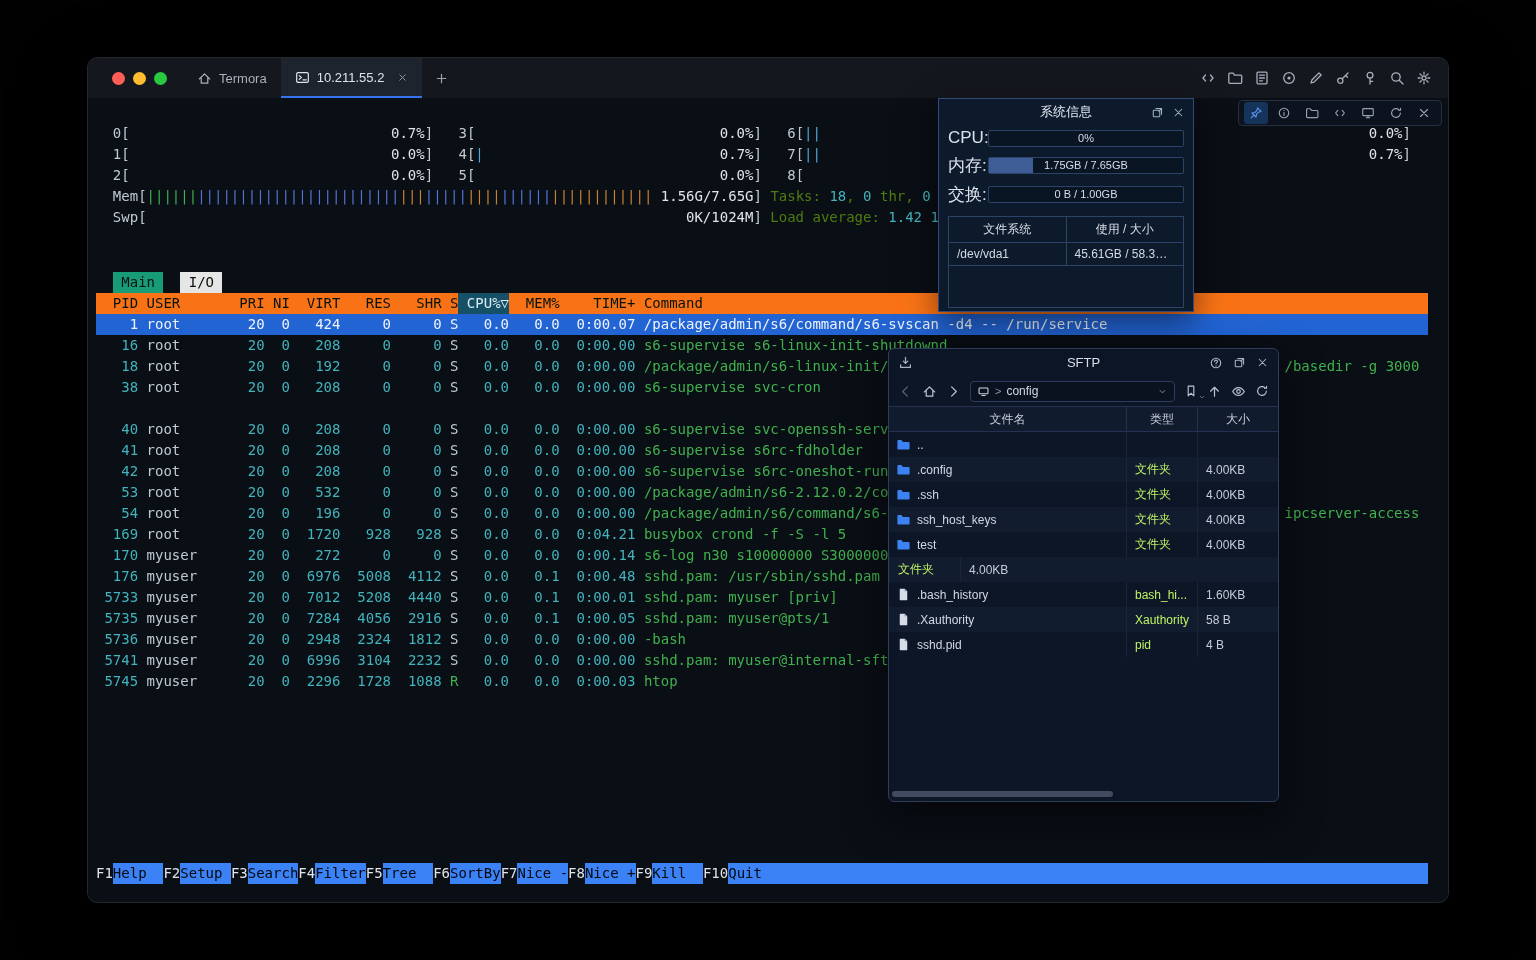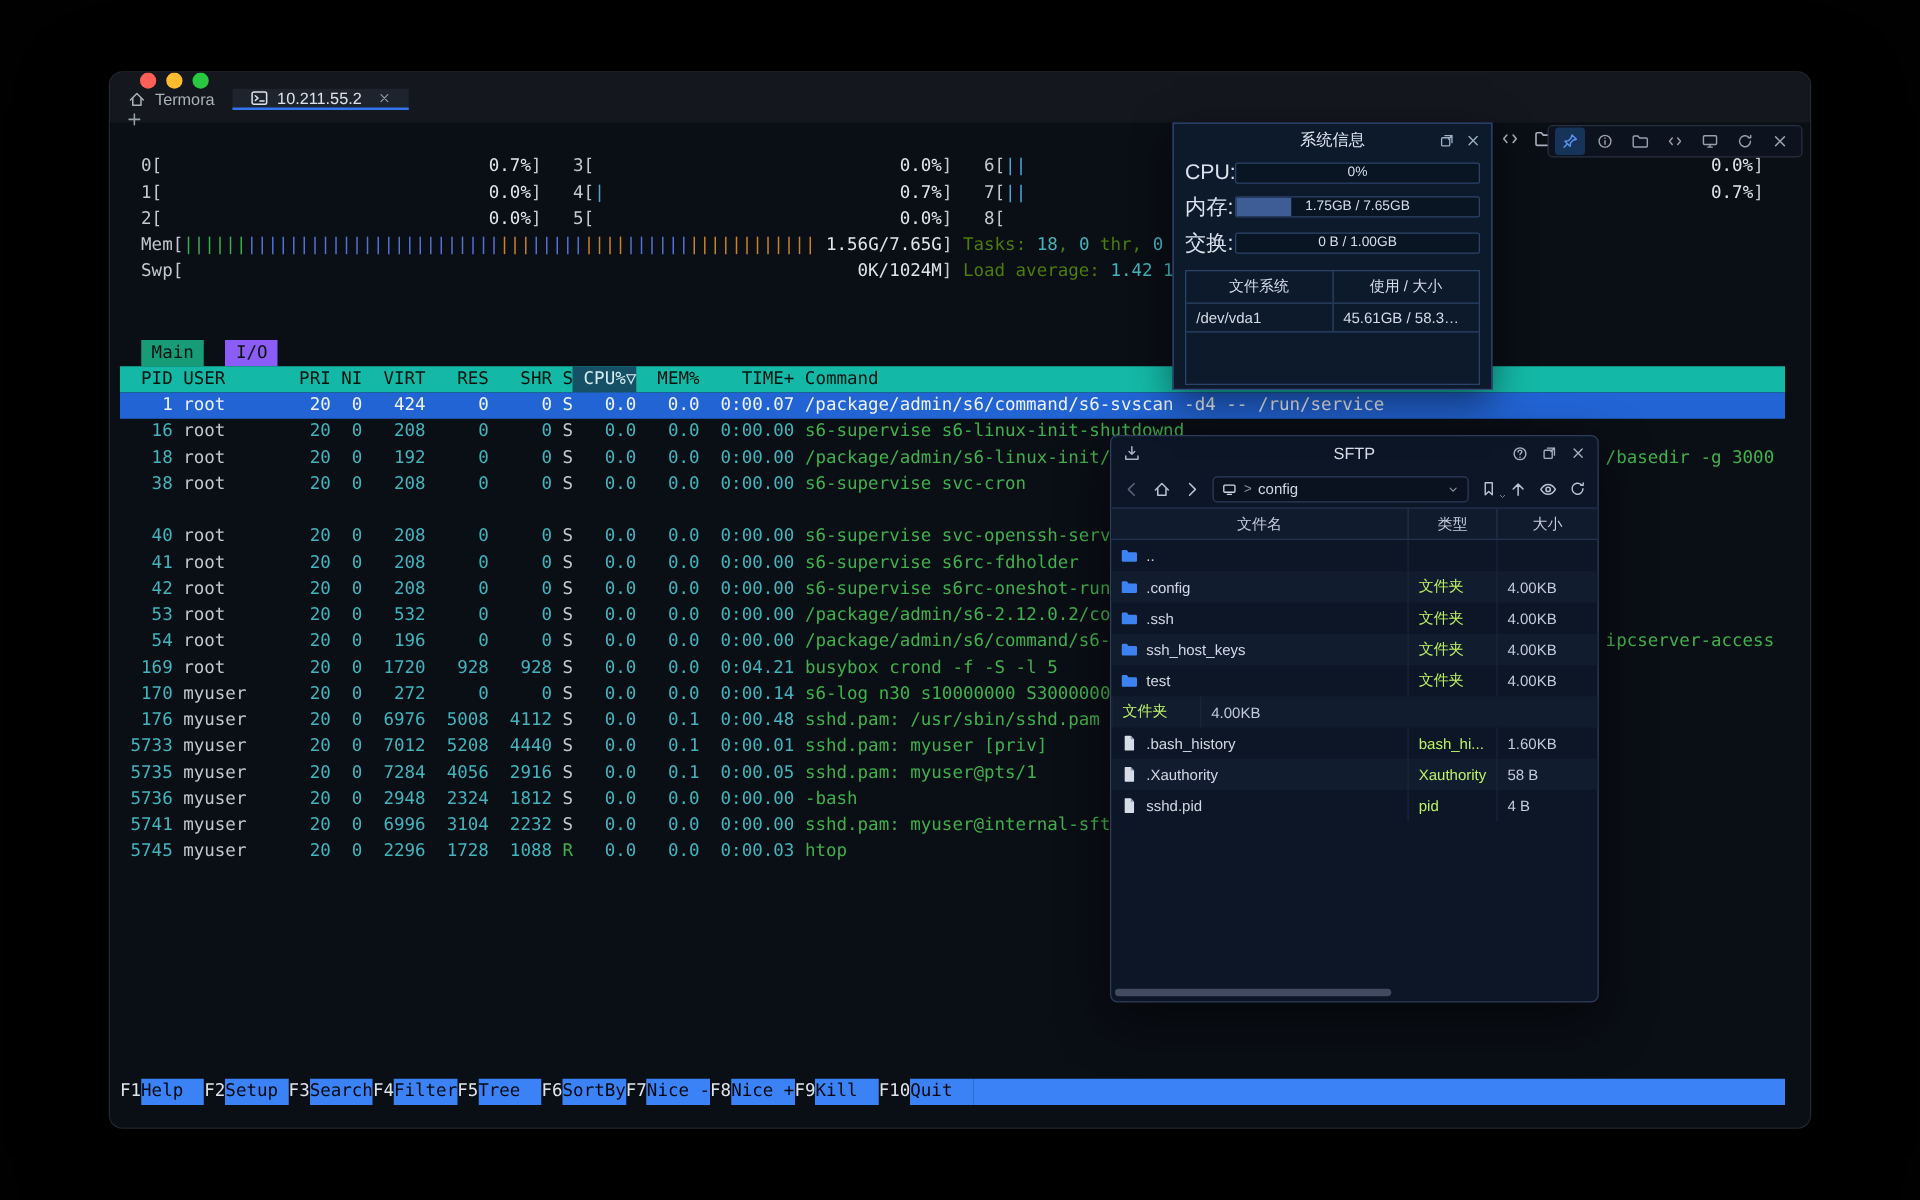--- a/index.html
+++ b/index.html
@@ -1,43 +1,43 @@
 <!DOCTYPE html>
 <html><head>
 <meta charset="utf-8">
 <style>
   html,body{margin:0;padding:0;width:1536px;height:960px;background:#010102;overflow:hidden;}
   *{box-sizing:border-box;}
   .window{position:absolute;left:88px;top:58px;width:1360px;height:844px;background:#0a0e15;
     border-radius:10px;overflow:hidden;box-shadow:0 0 0 1px #23272e,0 24px 70px rgba(0,0,0,.75);}
   
-  .titlebar{position:absolute;top:0;left:0;right:0;height:40px;background:#14171d;display:flex;align-items:stretch;z-index:40;flex-direction:column;}
+  .titlebar{position:absolute;top:0;left:0;right:0;height:40px;background:#14171d;display:flex;align-items:stretch;z-index:40;}
   .traffic{display:flex;align-items:center;gap:8px;padding:0 16px 0 24px;}
   .dot{width:13px;height:13px;border-radius:50%;}
   .tabs{display:flex;align-items:stretch;}
   .tab{display:flex;align-items:center;gap:7px;padding:0 14px;font:13px "Liberation Sans",sans-serif;color:#a9b1bb;position:relative;}
   .tab.active{background:#1e242d;color:#dde3ea;border-bottom:2px solid #3574f0;}
   .tab .x{margin-left:6px;color:#97a0ab;display:flex;}
   .newtab{display:flex;align-items:center;padding:0 12px;color:#9aa3ad;background:none;border:none;}
   .tb-right{margin-left:auto;display:flex;align-items:center;gap:11px;padding-right:16px;color:#a6afbb;}
   .ticon{display:inline-flex;align-items:center;justify-content:center;}
   .ticon.dis{color:#5a6577;}
   
   .term{position:absolute;left:0;top:40px;right:0;bottom:0;background:#0a0e15;
     font:14px/21px "DejaVu Sans Mono",monospace;color:#c2c9d1;}
   .tl{position:absolute;left:8px;white-space:pre;height:21px;}
   .tl span{display:inline-block;height:21px;vertical-align:top;white-space:pre;}
   .hline{width:158ch;}
-  .hdr-line{background:#14b8a6;color:#07130d;}
+  .hdr-line{background:#f97316;color:#07130d;}
   .hd-sort{background:#155066;color:#d8ecf2;}
   .sel{background:#2264d4;color:#eef3f9;}
   .t-g{color:#c2c9d1;} .t-w{color:#dfe4e9;} .t-cyan{color:#43b3bc;} .t-amber{color:#4d7c0f;}
   .t-green{color:#41b14e;} .t-tick{color:#4aa8d8;}
   .pipe-b{color:#5571d6;} .pipe-o{color:#c9822e;} .pipe-g{color:#3fae4f;}
-  .tabm{background:#189c78;color:#07130d;} .tabio{background:#8b5cf6;color:#07130d;}
+  .tabm{background:#189c78;color:#07130d;} .tabio{background:#e5e5e5;color:#07130d;}
   .fk-k{color:#dfe4e9;} .fk-l{background:#3b82f6;color:#05080c;}
   
   .ptb{position:absolute;left:1150px;top:42px;height:26px;display:flex;align-items:center;gap:4px;padding:0 5px;
     background:#0d131e;border:1px solid #272f40;border-radius:4px;z-index:60;color:#97a1b0;}
   .ptb .it{width:24px;height:22px;display:flex;align-items:center;justify-content:center;border-radius:3px;}
   .ptb .it.active{color:#5b94f2;background:#16345a;}
   
   .sys{position:absolute;left:850px;top:40px;width:256px;height:214px;background:#0d1a2c;border:1px solid #33497a;
     z-index:60;box-shadow:0 10px 30px rgba(0,0,0,.5);font-family:"Liberation Sans","DejaVu Sans",sans-serif;}
   .sys-h{height:26px;display:flex;align-items:center;position:relative;}

